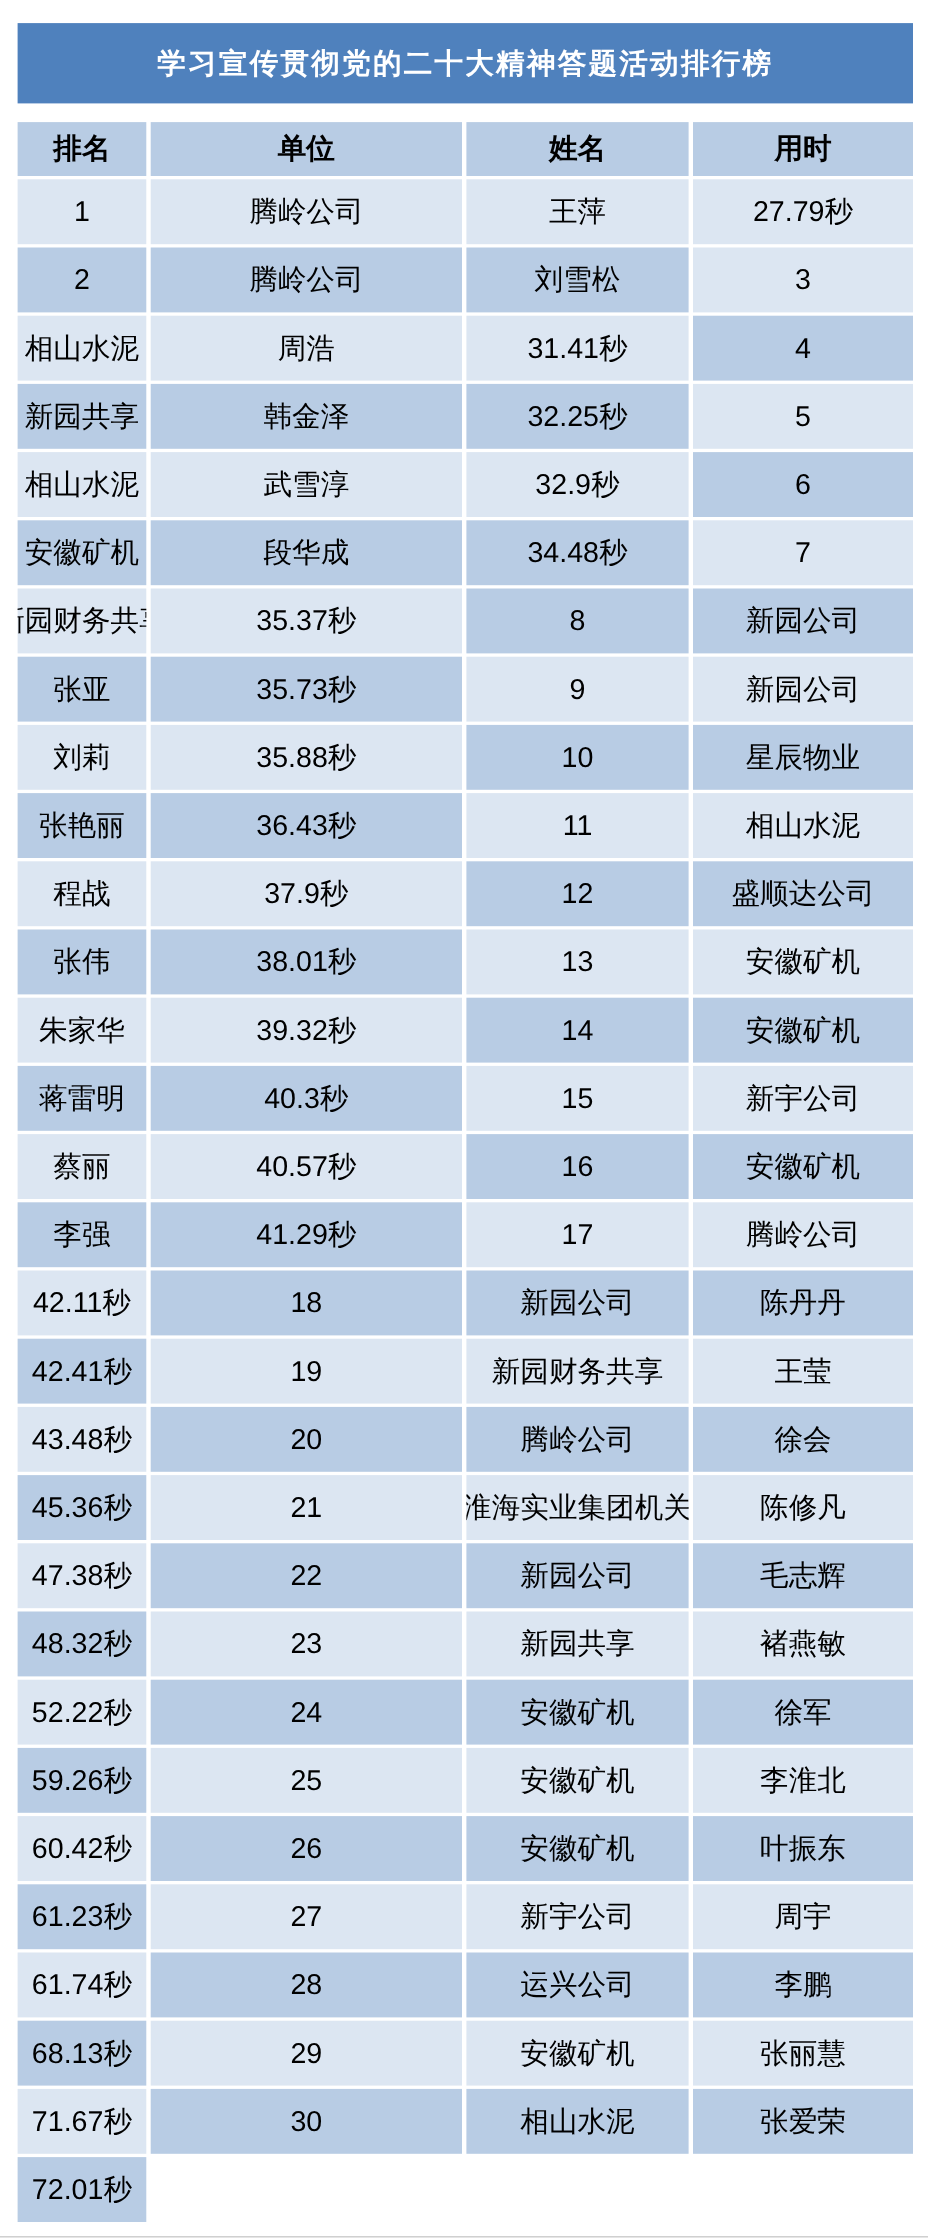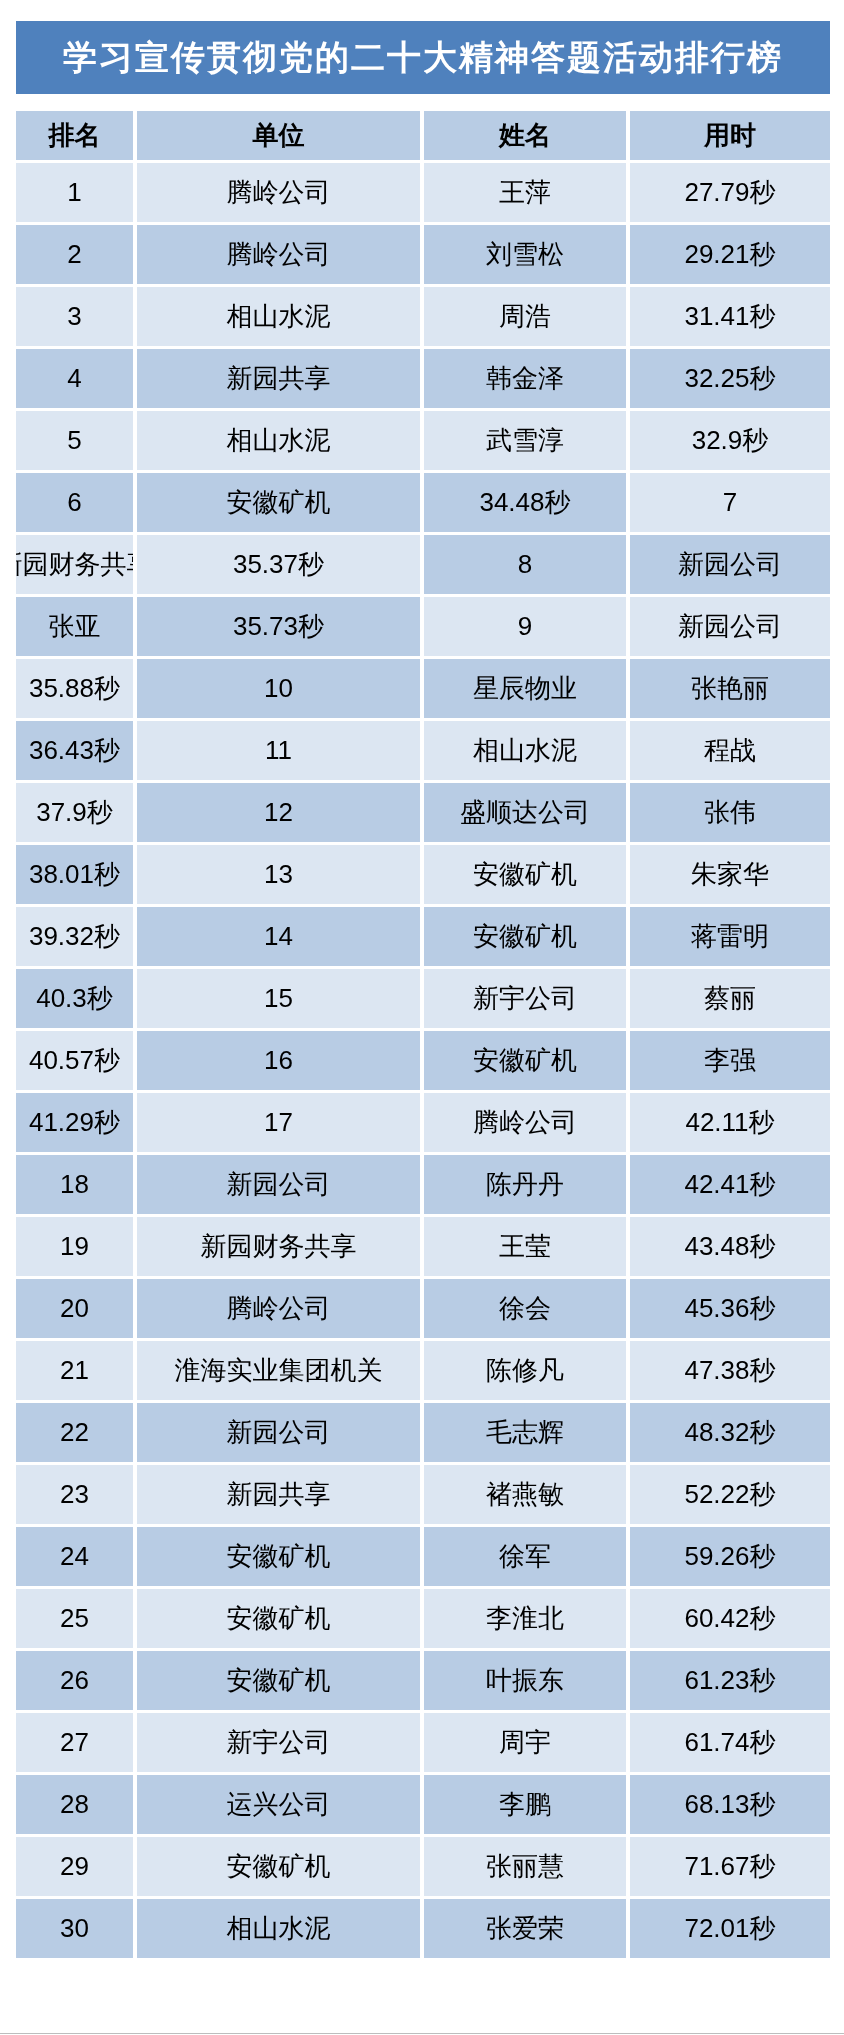--- a/index.html
+++ b/index.html
@@ -16,21 +16,21 @@
     font-family: "Liberation Sans", "DejaVu Sans", sans-serif;
   }
   .title-bar {
     position: absolute;
     left: 16px;
     top: 21px;
     width: 814px;
     height: 73px;
     background: #4f81bd;
     color: #ffffff;
-    font-size: 34px;
+    font-size: 26px;
     font-weight: 700;
     letter-spacing: 2px;
     display: flex;
     align-items: center;
     justify-content: center;
   }
   .ranking-grid {
     position: absolute;
     left: 16px;
     top: 100px;
@@ -78,45 +78,46 @@
       <div class="cell header">单位</div>
       <div class="cell header">姓名</div>
       <div class="cell header">用时</div>
       <div class="cell odd">1</div>
       <div class="cell odd">腾岭公司</div>
       <div class="cell odd">王萍</div>
       <div class="cell odd">27.79秒</div>
       <div class="cell even">2</div>
       <div class="cell even">腾岭公司</div>
       <div class="cell even">刘雪松</div>
-      <div class="cell even">29.21秒</div>
       <div class="cell odd">3</div>
       <div class="cell odd">相山水泥</div>
       <div class="cell odd">周浩</div>
       <div class="cell odd">31.41秒</div>
       <div class="cell even">4</div>
       <div class="cell even">新园共享</div>
       <div class="cell even">韩金泽</div>
       <div class="cell even">32.25秒</div>
       <div class="cell odd">5</div>
       <div class="cell odd">相山水泥</div>
       <div class="cell odd">武雪淳</div>
       <div class="cell odd">32.9秒</div>
       <div class="cell even">6</div>
       <div class="cell even">安徽矿机</div>
+      <div class="cell even">段华成</div>
       <div class="cell even">34.48秒</div>
       <div class="cell odd">7</div>
       <div class="cell odd">新园财务共享</div>
       <div class="cell odd">35.37秒</div>
       <div class="cell even">8</div>
       <div class="cell even">新园公司</div>
       <div class="cell even">张亚</div>
       <div class="cell even">35.73秒</div>
       <div class="cell odd">9</div>
       <div class="cell odd">新园公司</div>
+      <div class="cell odd">刘莉</div>
       <div class="cell odd">35.88秒</div>
       <div class="cell even">10</div>
       <div class="cell even">星辰物业</div>
       <div class="cell even">张艳丽</div>
       <div class="cell even">36.43秒</div>
       <div class="cell odd">11</div>
       <div class="cell odd">相山水泥</div>
       <div class="cell odd">程战</div>
       <div class="cell odd">37.9秒</div>
       <div class="cell even">12</div>

